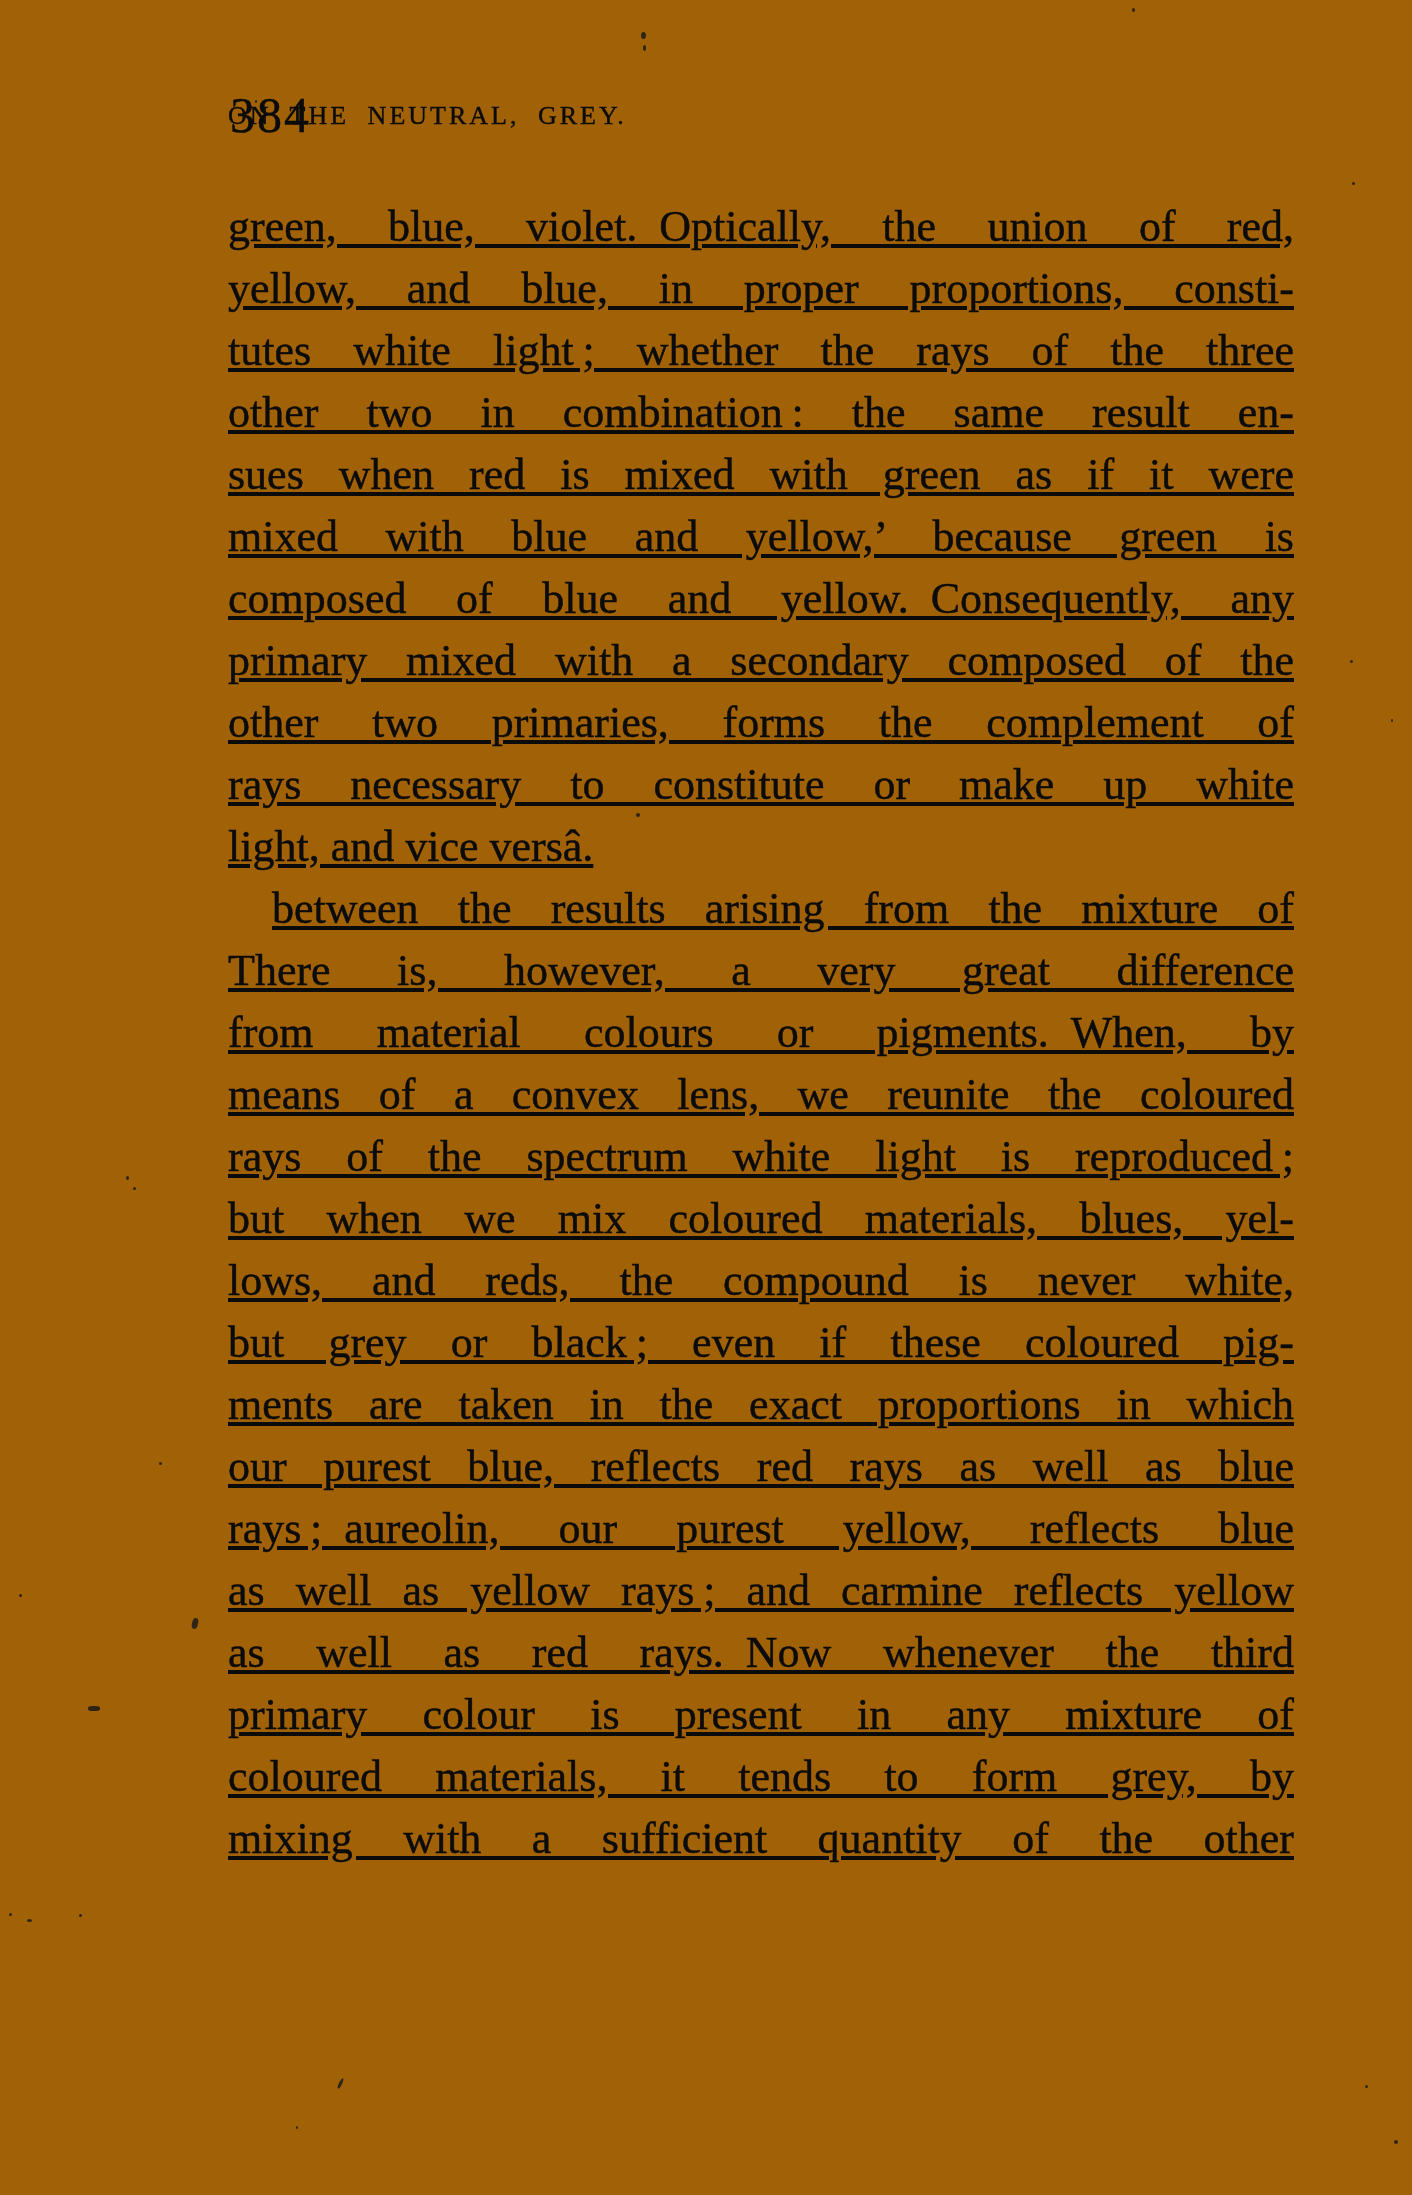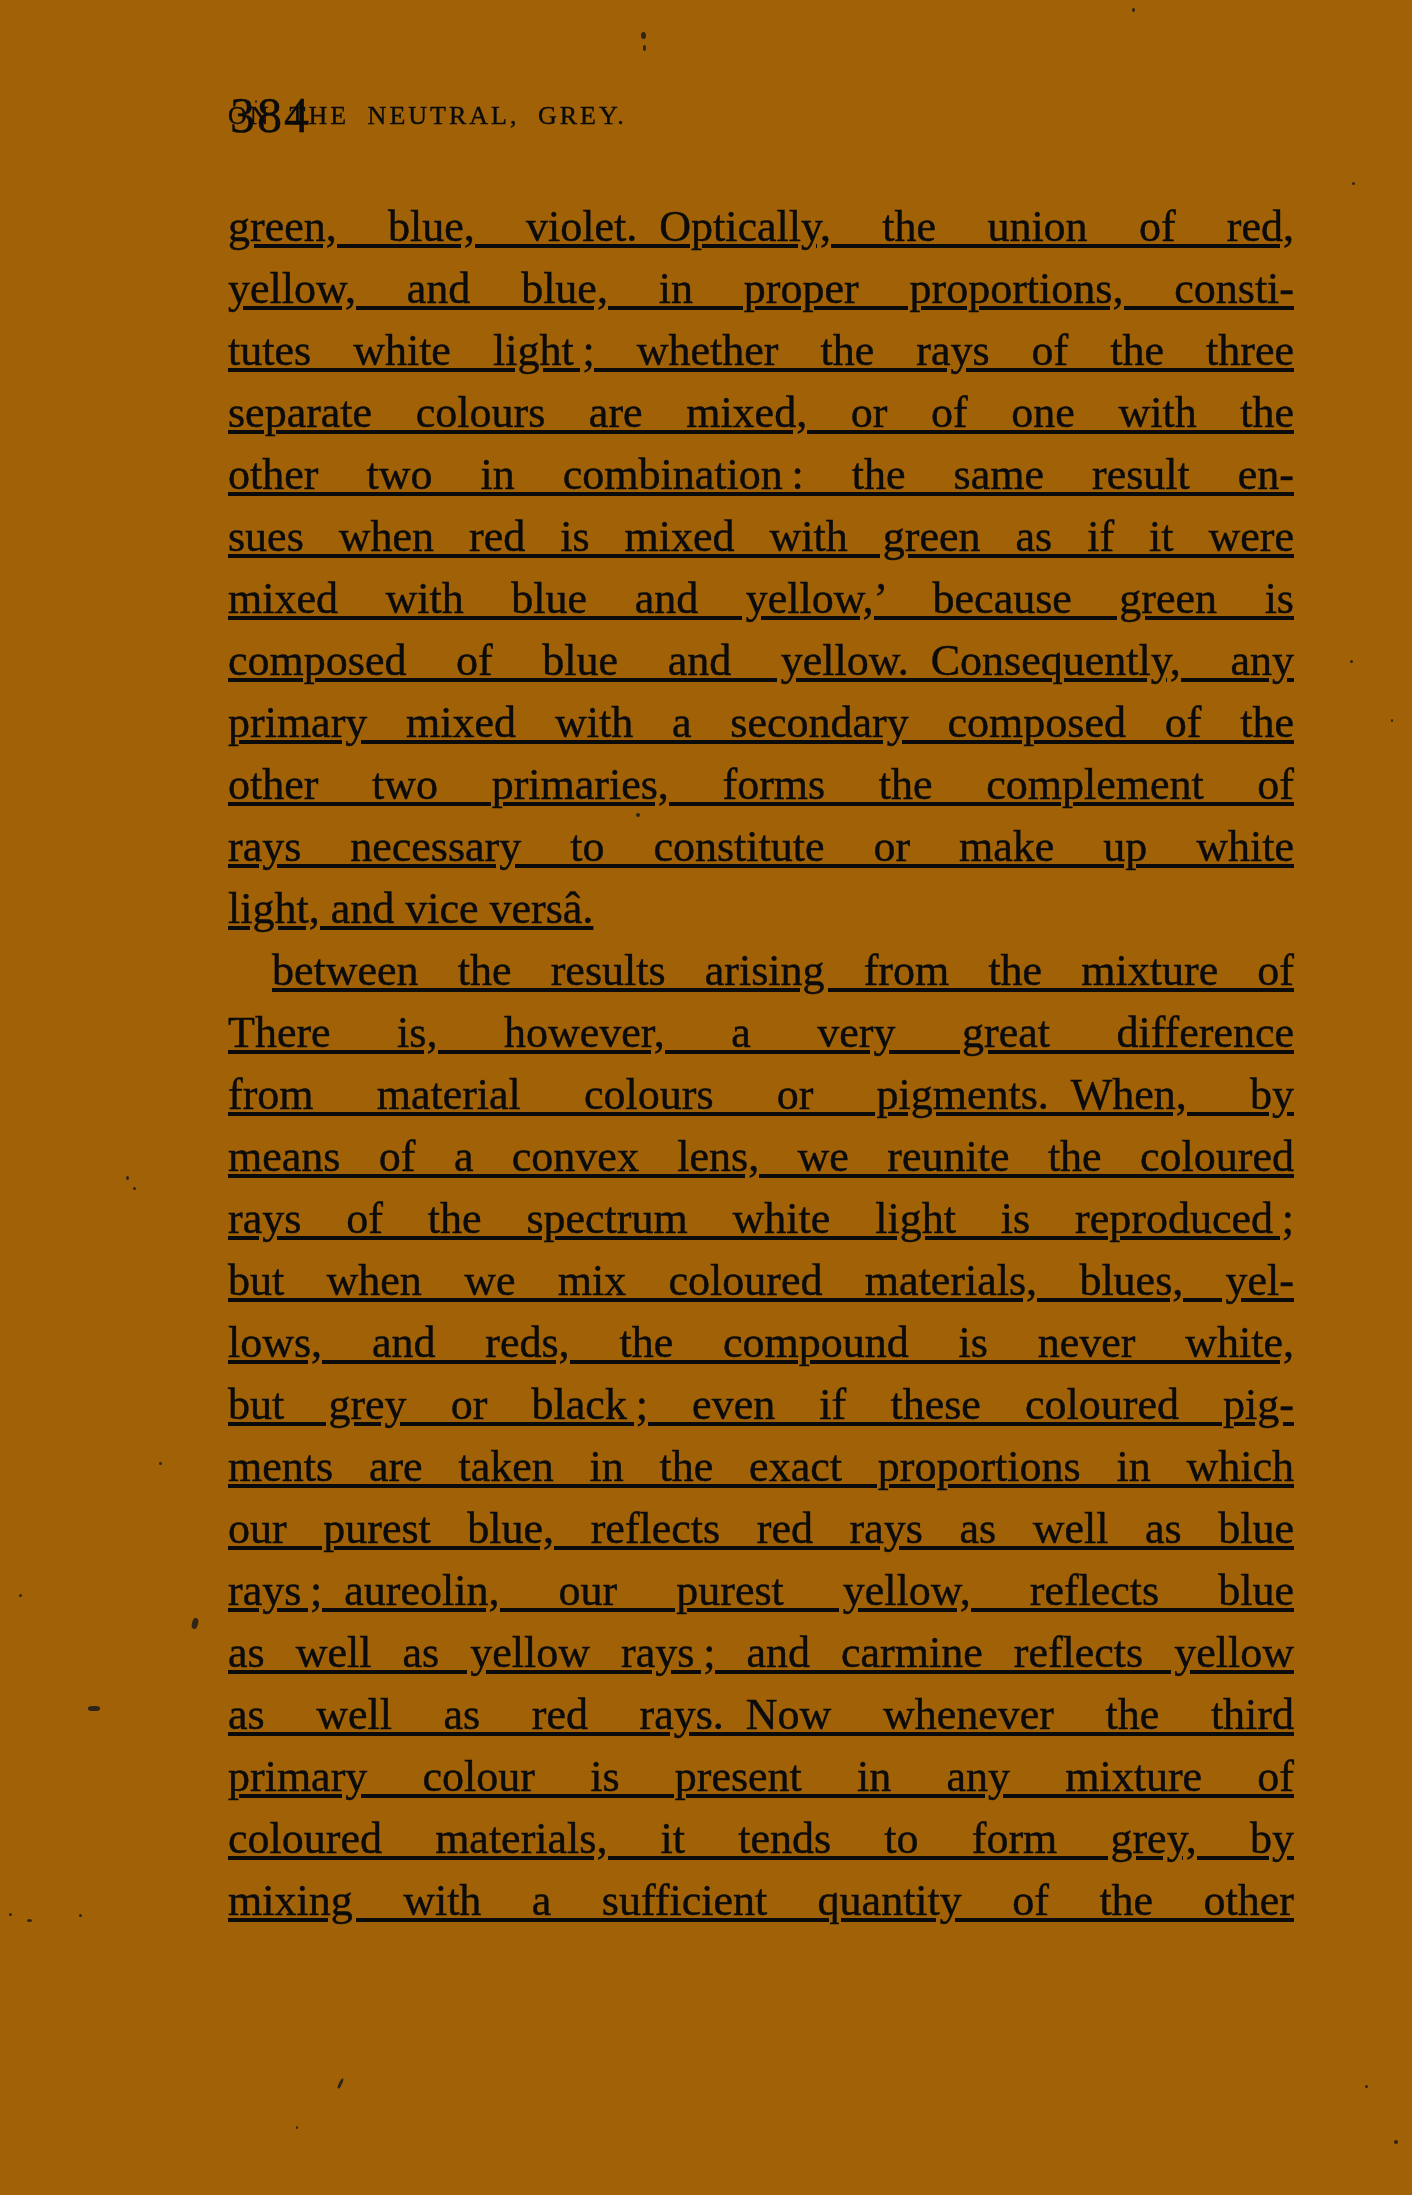--- a/index.html
+++ b/index.html
@@ -84,21 +84,20 @@
   <header class="running-head">
     <span class="pagenum">384</span>
     <span class="rtitle">ON THE NEUTRAL, GREY.</span>
   </header>
 
   <main class="textblock">
     <div class="para">
         <div class="line">green, blue, violet. Optically, the union of red,</div>
         <div class="line">yellow, and blue, in proper proportions, consti-</div>
         <div class="line">tutes white light ; whether the rays of the three</div>
-        <div class="line">separate colours are mixed, or of one with the</div>
         <div class="line">other two in combination : the same result en-</div>
         <div class="line">sues when red is mixed with green as if it were</div>
         <div class="line">mixed with blue and yellow,’ because green is</div>
         <div class="line">composed of blue and yellow. Consequently, any</div>
         <div class="line">primary mixed with a secondary composed of the</div>
         <div class="line">other two primaries, forms the complement of</div>
         <div class="line">rays necessary to constitute or make up white</div>
         <div class="line no-just">light, and vice versâ.</div>
       </div>
     <div class="para indent-first">

